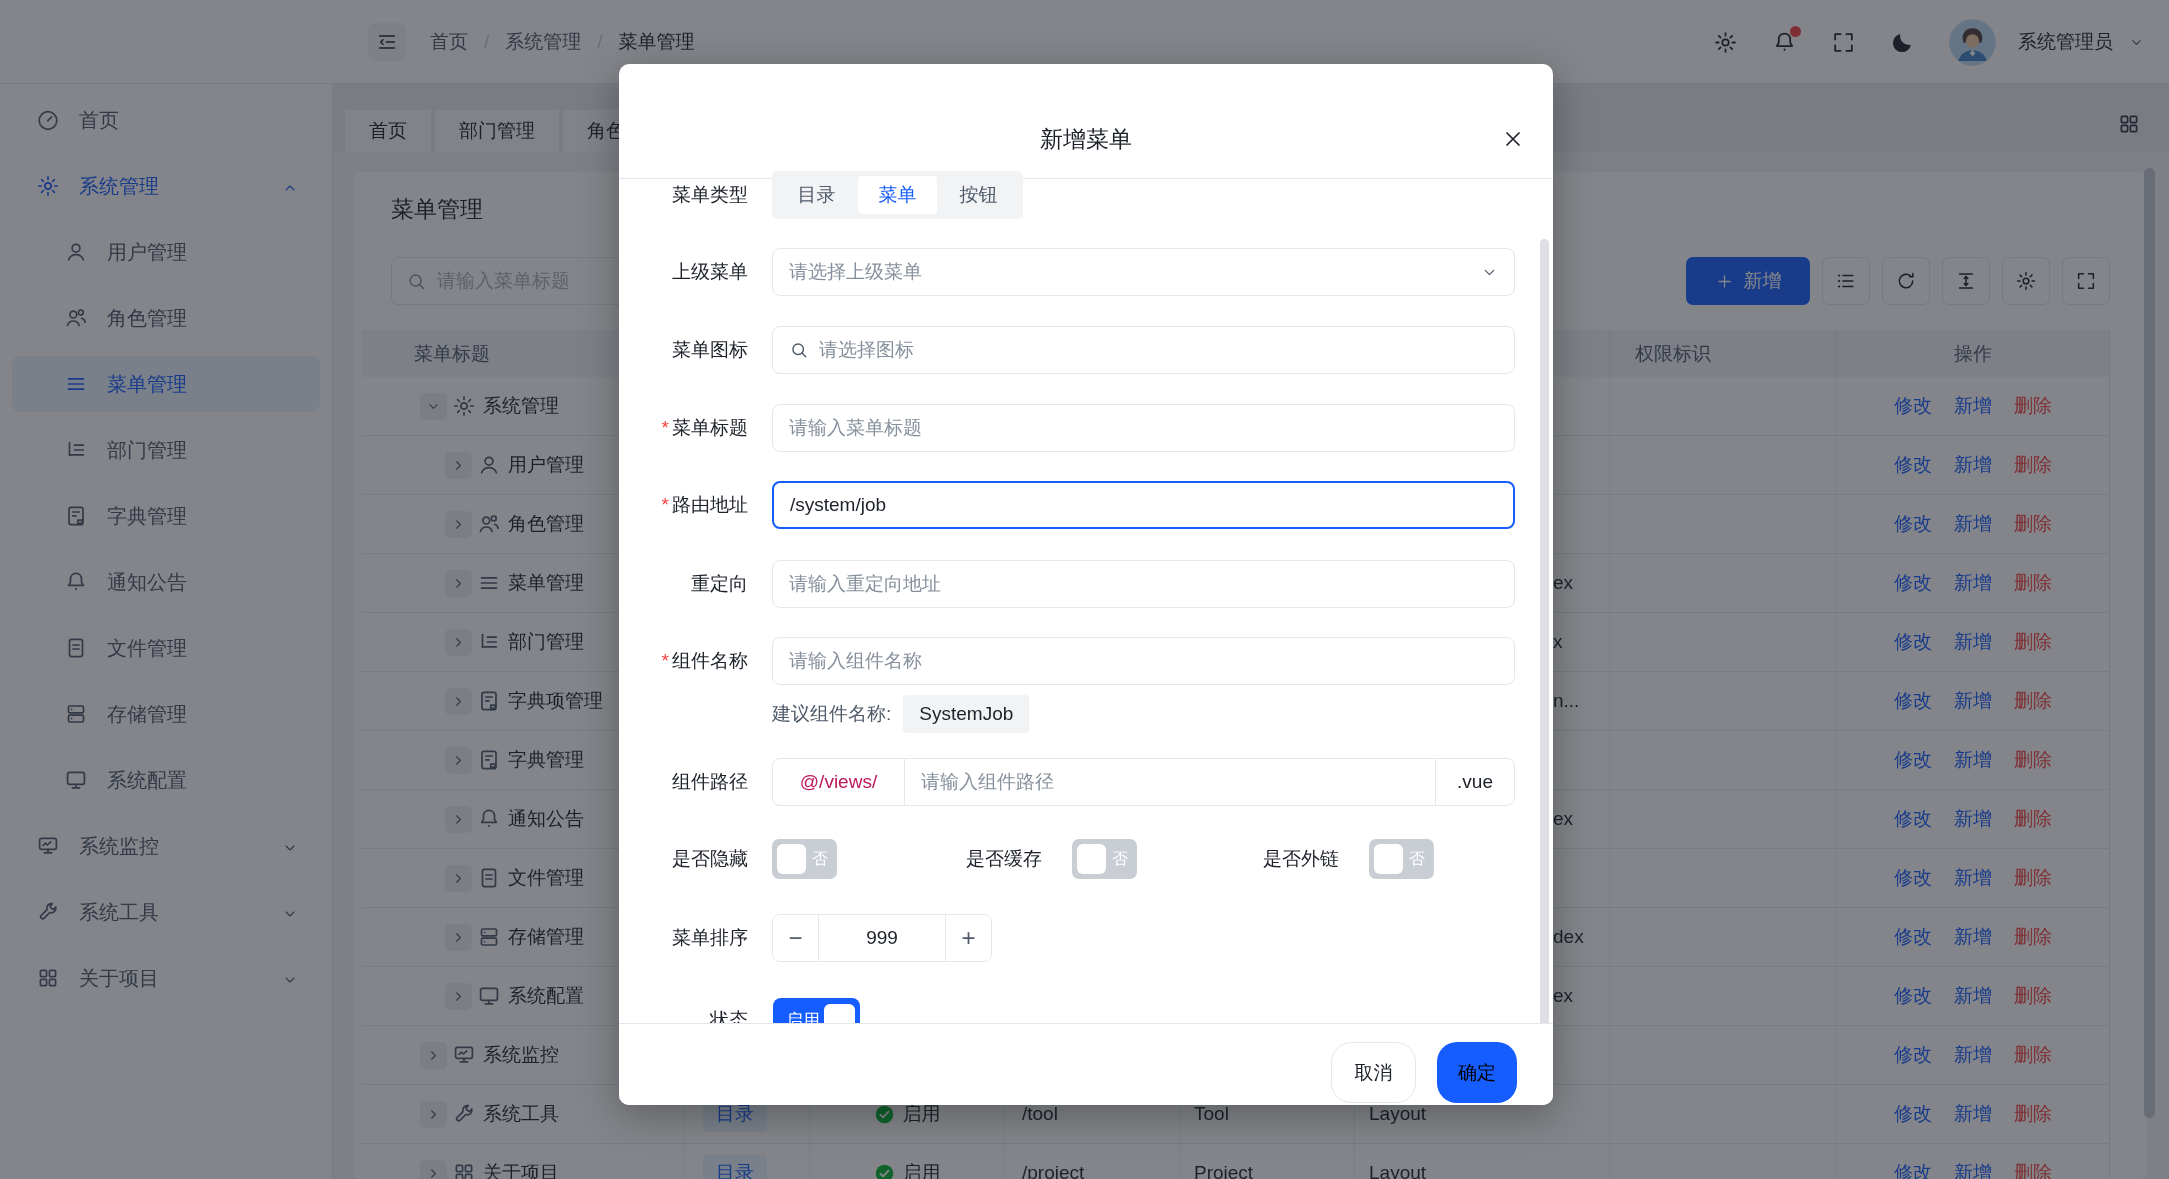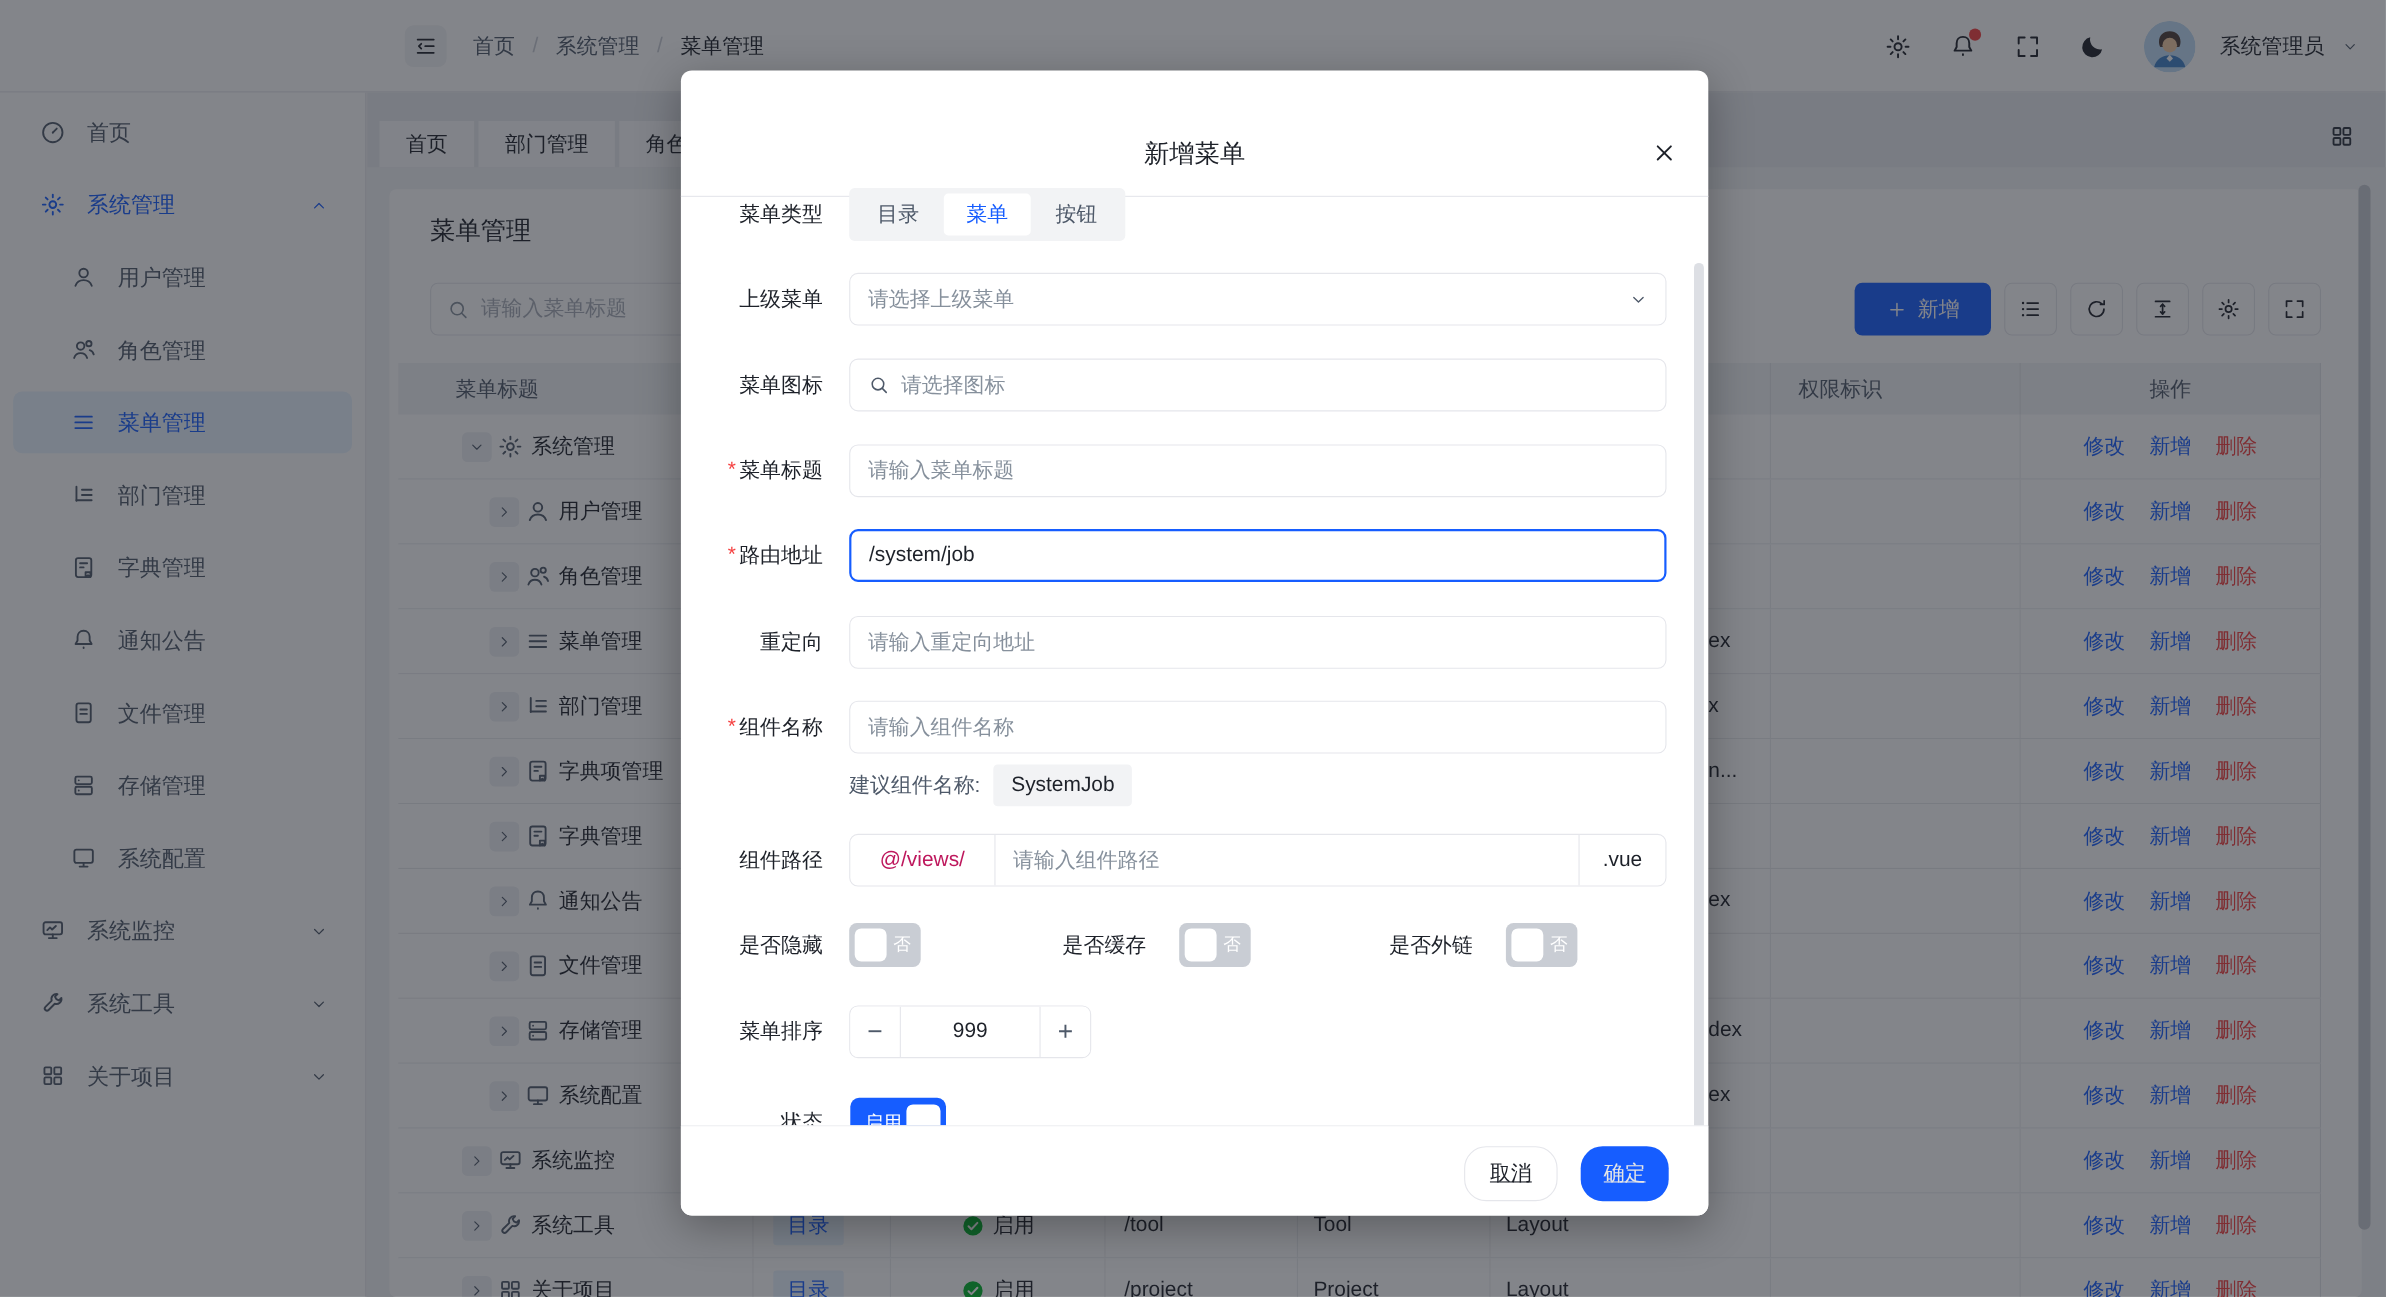--- a/index.html
+++ b/index.html
@@ -123,23 +123,23 @@
   .switch .sw-txt { position:absolute; right:9px; top:0; height:40px; display:flex; align-items:center; color:#fff; font-size:16px; }
   .switch.on { width:87px; height:44px; background:#165DFF; border-radius:8px; }
   .switch.on .knob { left:auto; right:5px; top:6px; width:31px; height:32px; }
   .switch.on .sw-txt { right:auto; left:13px; height:44px; font-size:17px; }
   .stepper { width:220px; height:48px; border:1.5px solid #E5E6EB; border-radius:8px; display:flex; align-items:stretch; overflow:hidden; background:#fff; }
   .stepper .st-btn { width:46px; display:flex; align-items:center; justify-content:center; font-size:24px; color:#4E5969; background:#fff; border:none; cursor:pointer; font-family:inherit; }
   .stepper .st-btn.minus { border-right:1px solid #E5E6EB; }
   .stepper .st-btn.plus { border-left:1px solid #E5E6EB; }
   .stepper .st-val { flex:1; display:flex; align-items:center; justify-content:center; font-size:19px; color:#1D2129; }
   .m-footer { position:absolute; left:0; right:0; bottom:0; height:82px; border-top:1px solid #E5E6EB; background:#fff; border-radius:0 0 10px 10px; }
-  .btn { position:absolute; top:18px; height:50px; border-radius:20px; font-size:19px; font-family:inherit; display:flex; align-items:center; justify-content:center; cursor:pointer;text-decoration:underline; }
+  .btn { position:absolute; top:18px; height:61px; border-radius:20px; font-size:19px; font-family:inherit; display:flex; align-items:center; justify-content:center; cursor:pointer; }
   .btn-cancel { right:137px; width:85px; background:#fff; border:1px solid #E5E6EB; color:#1D2129; }
-  .btn-ok { right:36px; width:80px; background:#165DFF; border:none; color:#e5e5e5; }
+  .btn-ok { right:36px; width:80px; background:#165DFF; border:none; color:#000000; }
 </style>
 </head>
 <body>
 
 <div class="screen">
 
   <header class="topbar">
     <button class="collapse-btn">
         <span class="ic">
           <svg xmlns="http://www.w3.org/2000/svg" viewBox="0 0 24 24" stroke="currentColor" fill="none" stroke-width="1.7" stroke-linecap="round" stroke-linejoin="round">

